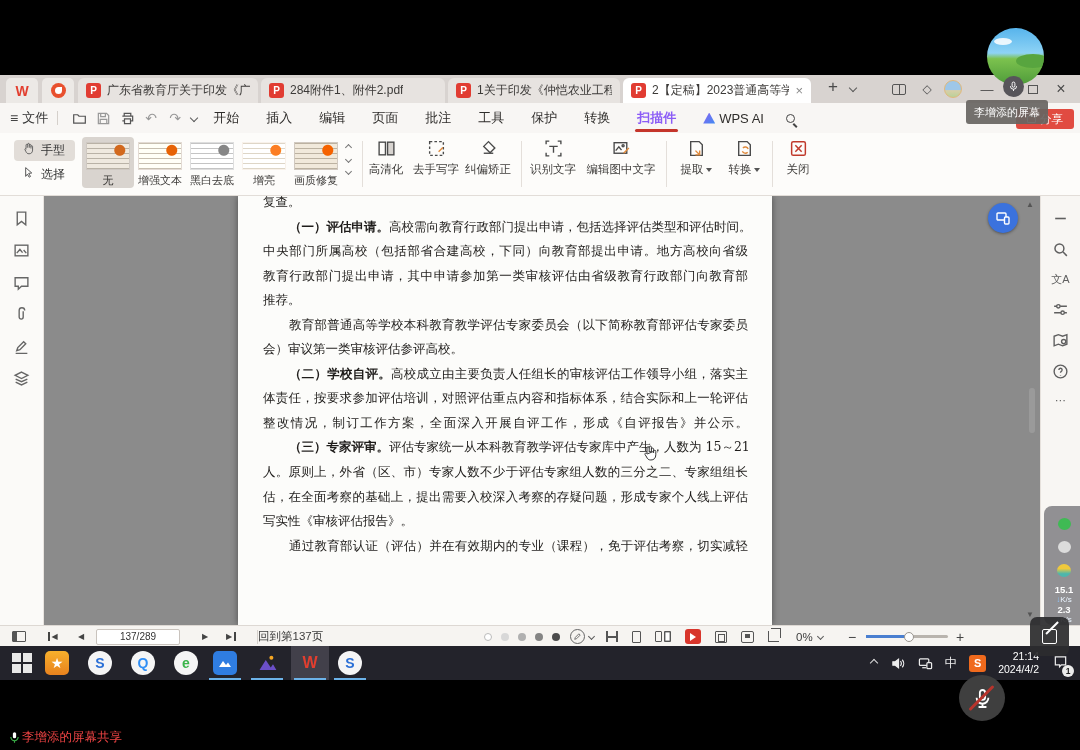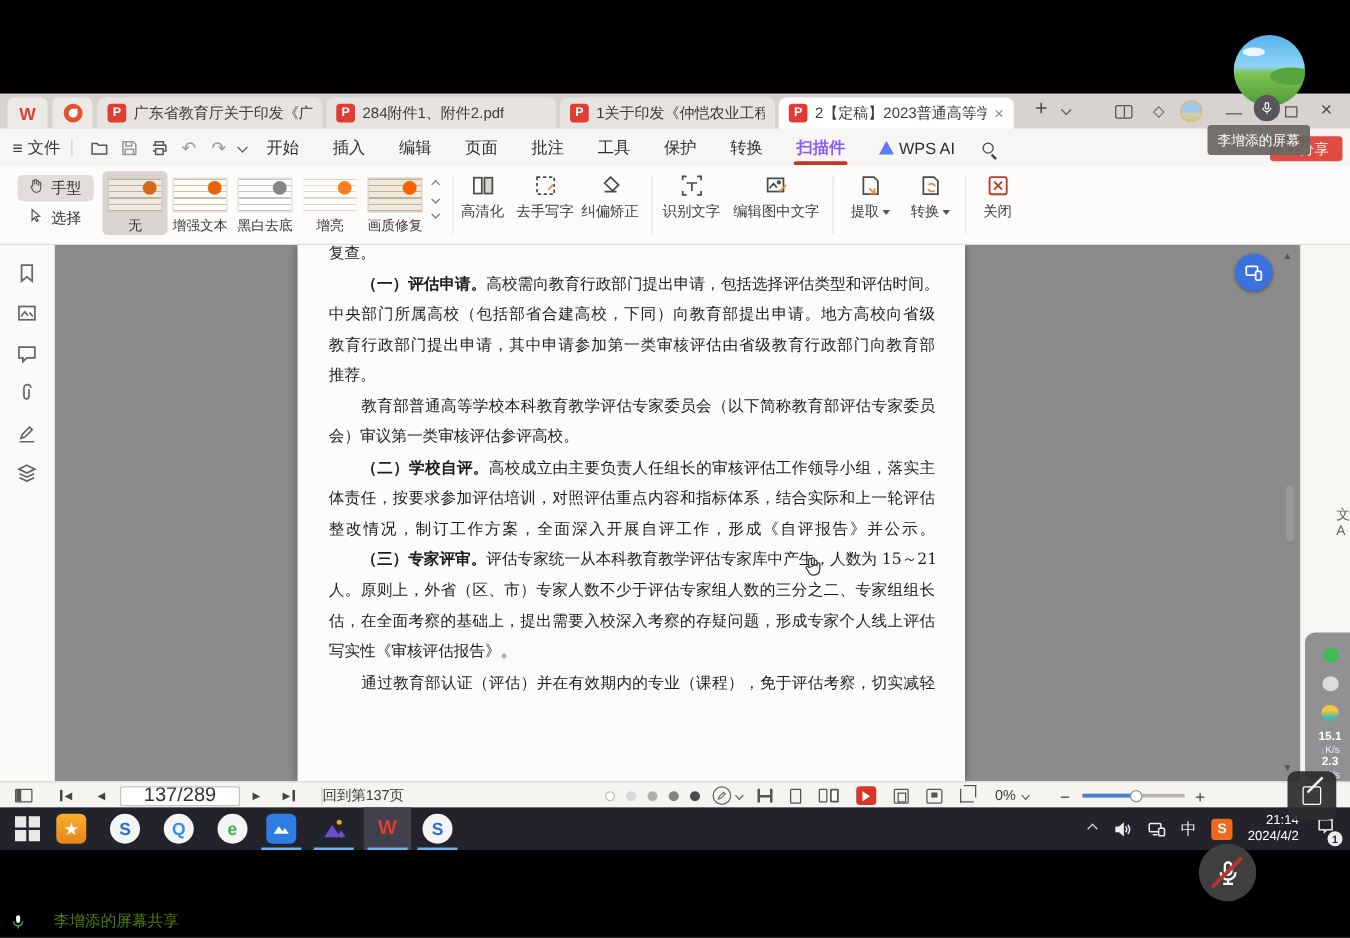--- a/index.html
+++ b/index.html
@@ -70,21 +70,21 @@
   .rsep { position:absolute; top:8px; width:1px; height:46px; background:#e4dfda; }
   .rbtn { position:absolute; top:6px; text-align:center; color:#3f3d3b; }
   .rbtn svg { width:19px; height:19px; display:block; margin:0 auto; }
   .rbtn .lbl { font-size:11.5px; margin-top:4px; white-space:nowrap; }
   .dd-tri { display:inline-block; width:0; height:0; border-left:3.5px solid transparent; border-right:3.5px solid transparent; border-top:4px solid #555; margin-left:2px; vertical-align:middle; }
 
   
   .docwrap { position:absolute; left:0; top:121px; width:100%; height:429px; }
   .left-rail { position:absolute; left:0; top:0; width:44px; height:100%; background:#fbfaf8; border-right:1px solid #e8e4e0; display:flex; flex-direction:column; align-items:center; padding-top:14px; gap:15px; }
   .left-rail svg, .right-rail svg { width:17px; height:17px; }
-  .right-rail { position:absolute; right:0; top:0; width:40px; height:100%; background:#f8f6f3; border-left:1px solid #e6e1dc; display:flex; flex-direction:row; align-items:center; padding-top:14px; gap:14px; color:#5f5f5f; }
+  .right-rail { position:absolute; right:0; top:0; width:40px; height:100%; background:#f8f6f3; border-left:1px solid #e6e1dc; display:flex; flex-direction:column; align-items:center; padding-top:14px; gap:14px; color:#5f5f5f; }
   .right-rail .txt-ic { font-size:11px; color:#5f5f5f; }
   .canvas { position:absolute; left:44px; right:40px; top:0; bottom:0; background:#8b8b8b; overflow:hidden; }
   .page { position:absolute; left:194px; top:0; bottom:0; width:534px; background:#fcfcfa; box-shadow:0 0 7px rgba(0,0,0,.45); overflow:hidden; }
   .pagetext { position:absolute; left:25px; right:24px; top:-6px; }
   .doc-line { height:24.55px; line-height:24.55px; font-family:"DejaVu Serif","Liberation Serif",serif; font-size:12.5px; color:#1e1c1a; text-align:justify; text-align-last:justify; white-space:nowrap; }
   .doc-line.short { text-align-last:left; }
   .doc-line.indent { text-indent:26px; }
   .doc-line b { font-weight:700; }
   .vscroll-up, .vscroll-down { position:absolute; right:6px; font-size:8px; color:#555; }
   .vscroll-up { top:4px; }
@@ -94,21 +94,21 @@
   .float-blue svg { width:16px; height:16px; }
   .hand-cursor { position:absolute; left:598px; top:248px; width:16px; height:18px; }
 
   
   .statusbar { position:absolute; left:0; top:550px; width:100%; height:21px; background:#f6f4f1; border-top:1px solid #ddd8d3; font-size:11.5px; color:#3c3c3c; }
   .sb { position:absolute; top:0; height:21px; display:flex; align-items:center; }
   .panel-ic { width:14px; height:11px; border:1.3px solid #555; border-radius:1px; position:relative; }
   .panel-ic::before { content:""; position:absolute; left:0; top:0; width:4px; height:100%; background:#555; }
   .navtri { font-size:8px; color:#444; }
   .navbar-ic { width:1.5px; height:9px; background:#444; }
-  .pageinput { width:96px; height:16px; border:1px solid #c9c3bd; border-radius:2px; background:#fff; text-align:center; font-size:16px; color:#333; font-family:inherit; }
+  .pageinput { width:84px; height:16px; border:1px solid #c9c3bd; border-radius:2px; background:#fff; text-align:center; font-size:10px; color:#333; font-family:inherit; }
   .dot { border-radius:50%; width:8px; height:8px; display:inline-block; margin-right:9px; }
   .pen-circ { width:15px; height:15px; border:1.2px solid #666; border-radius:50%; display:flex; align-items:center; justify-content:center; }
   .pen-circ svg { width:9px; height:9px; }
   .v-ic { margin-right:14px; display:inline-flex; align-items:center; }
   .ic-fitH { width:12px; height:11px; border-left:2px solid #555; border-right:2px solid #555; position:relative; }
   .ic-fitH::after { content:""; position:absolute; left:0; right:0; top:4.5px; height:2px; background:#555; }
   .ic-1pg { width:9px; height:12px; border:1.4px solid #555; border-radius:1px; }
   .ic-2pg { width:7px; height:11px; border:1.4px solid #555; border-radius:1px; box-shadow:9px 0 0 -1.4px #fff, 9px 0 0 0 #555; margin-right:9px; }
   .ic-play { width:16px; height:15px; background:#d8352b; border-radius:3px; display:flex; align-items:center; justify-content:center; }
   .ic-play i { display:block; width:0; height:0; border-top:4px solid transparent; border-bottom:4px solid transparent; border-left:6px solid #fff; }
@@ -135,21 +135,21 @@
   .wps-hl { position:absolute; left:291px; top:0; width:38px; height:34px; background:#42404a; }
   .tray { position:absolute; right:0; top:0; height:34px; display:flex; align-items:center; color:#ececec; }
   .tray svg { width:15px; height:15px; }
   .tray-ime { font-size:12.5px; }
   .sogou { width:17px; height:17px; border-radius:3px; background:#f06a1d; color:#fff; font-size:11px; font-weight:bold; display:flex; align-items:center; justify-content:center; }
   .clock { text-align:right; font-size:10.5px; line-height:1.25; color:#fff; }
   .notif { position:relative; }
   .notif .badge { position:absolute; right:-6px; bottom:-4px; width:12px; height:12px; border-radius:50%; background:#ececec; color:#222; font-size:8.5px; display:flex; align-items:center; justify-content:center; font-weight:bold; }
 
   
-  .share-banner { position:absolute; left:8px; top:729px; display:flex; align-items:center; gap:22px; color:#4d7c0f; font-size:12.5px; }
+  .share-banner { position:absolute; left:8px; top:729px; display:flex; align-items:center; gap:1px; color:#ef4444; font-size:12.5px; }
   .share-banner svg { width:13px; height:13px; }
   .muted-mic { position:absolute; left:959px; top:675px; width:46px; height:46px; border-radius:50%; background:#3f3f3f; display:flex; align-items:center; justify-content:center; }
   .muted-mic svg { width:21px; height:21px; }
   .muted-mic::after { content:""; position:absolute; left:21px; top:6px; width:3px; height:34px; background:#b8342c; transform:rotate(45deg); border-radius:2px; }
 
   
   .webcam { position:absolute; left:987px; top:28px; width:57px; height:57px; border-radius:50%; z-index:42; overflow:hidden;
     background:linear-gradient(180deg,#57b4ec 0%,#8ed3f5 44%,#7cc24e 54%,#4e9b3a 100%); }
   .webcam::before { content:""; position:absolute; left:7px; top:10px; width:18px; height:7px; border-radius:50%; background:rgba(255,255,255,.85); }
   .webcam::after { content:""; position:absolute; right:-6px; top:26px; width:34px; height:14px; border-radius:50%; background:#58a53f; }

